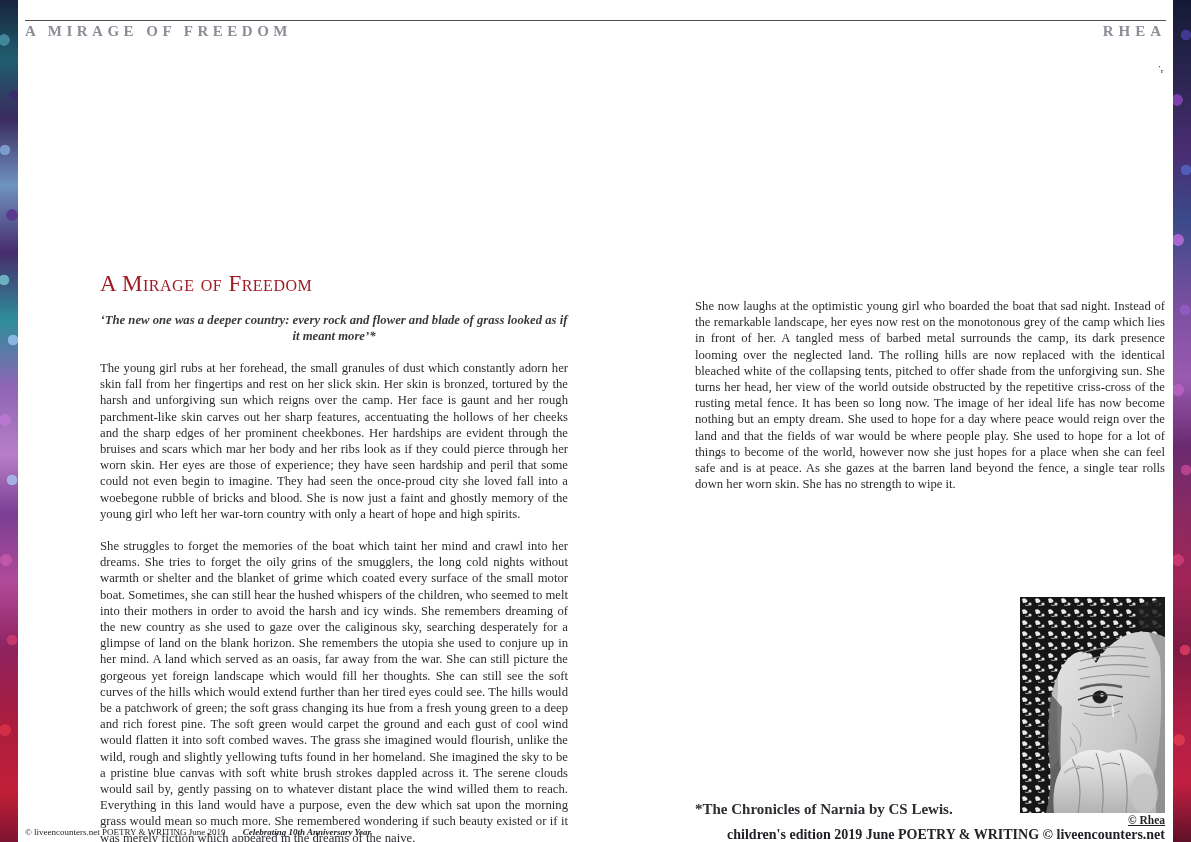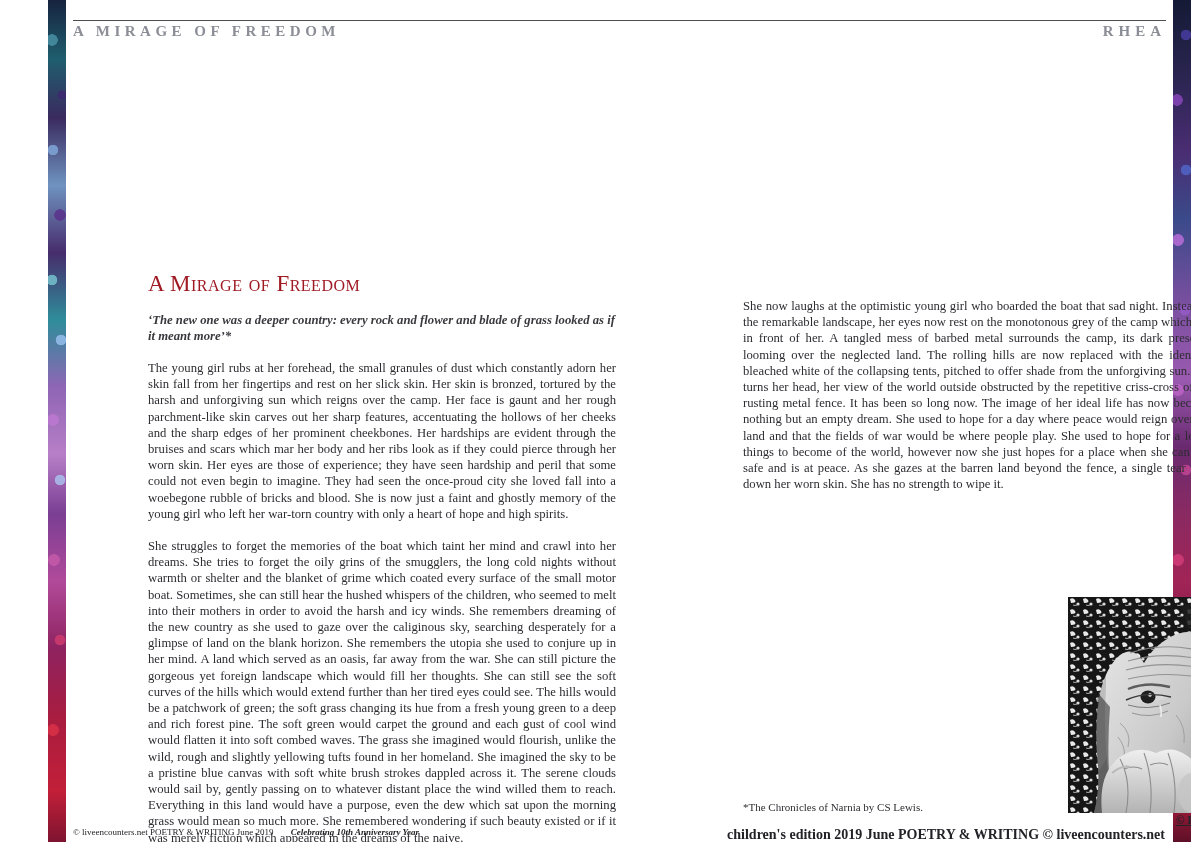--- a/index.html
+++ b/index.html
@@ -1,19 +1,19 @@
 <!DOCTYPE html>
 <html><head>
 <meta charset="utf-8">
 <style>
   * { margin: 0; padding: 0; box-sizing: border-box; }
   html, body { width: 1191px; height: 842px; background: #ffffff; overflow: hidden; }
   body { font-family: "Liberation Serif", "DejaVu Serif", serif; position: relative; }
 
-  .page { position: absolute; inset: 0; background: #ffffff; margin-left: 48px; }
+  .page { position: absolute; inset: 0; background: #ffffff; }
 
   
   .strip { position: absolute; top: 0; height: 842px; width: 18px; }
   .strip.left {
     left: 0;
     background:
       radial-gradient(circle 10px at 4px 40px,  rgba(70,140,160,.9) 55%, transparent 60%),
       radial-gradient(circle 8px  at 14px 95px, rgba(60,40,110,.85) 55%, transparent 60%),
       radial-gradient(circle 9px  at 5px 150px, rgba(130,170,220,.8) 55%, transparent 60%),
       radial-gradient(circle 10px at 12px 215px,rgba(90,50,140,.85) 55%, transparent 60%),
@@ -61,26 +61,26 @@
   .col { position: absolute; color: #2d2c31; font-size: 12.7px; line-height: 16.2px;
          text-align: justify; }
   .col-left  { left: 100px; top: 271px; width: 468px; }
   .col-right { left: 695px; top: 298px; width: 470px; }
 
   .article-title { color: #a01a24; font-size: 23px; line-height: 26px;
                    font-variant: small-caps; font-weight: normal;
                    letter-spacing: 0.5px; text-align: left; margin-bottom: 15px; }
   .article-quote { font-style: italic; font-weight: bold; color: #3a393e;
                    font-size: 12.7px; line-height: 16px; margin-bottom: 16px;
-                   text-align: left; }
+                   text-align: center; }
   .body-para { margin-bottom: 16px; }
 
   
-  .footnote { position: absolute; left: 695px; top: 801px; font-size: 11px;
-              color: #2d2c31; }
+  .footnote { position: absolute; left: 695px; top: 801px; font-size: 15px;
+              color: #2d2c31; font-weight: bold; }
   .photo-credit { position: absolute; left: 1020px; top: 814px; width: 145px;
                   text-align: right; font-weight: bold; font-size: 11.5px; color: #232227; text-decoration: underline; }
   .footer-left { position: absolute; left: 25px; top: 827px; font-size: 9px;
                  color: #232227; }
   .footer-left .it { font-style: italic; font-weight: bold; padding-left: 15px; }
   .footer-right { position: absolute; right: 26px; top: 827px; font-size: 14px;
                   font-weight: bold; color: #232227; }
 
   
   .portrait { position: absolute; left: 1020px; top: 597px; width: 145px; height: 216px; }

